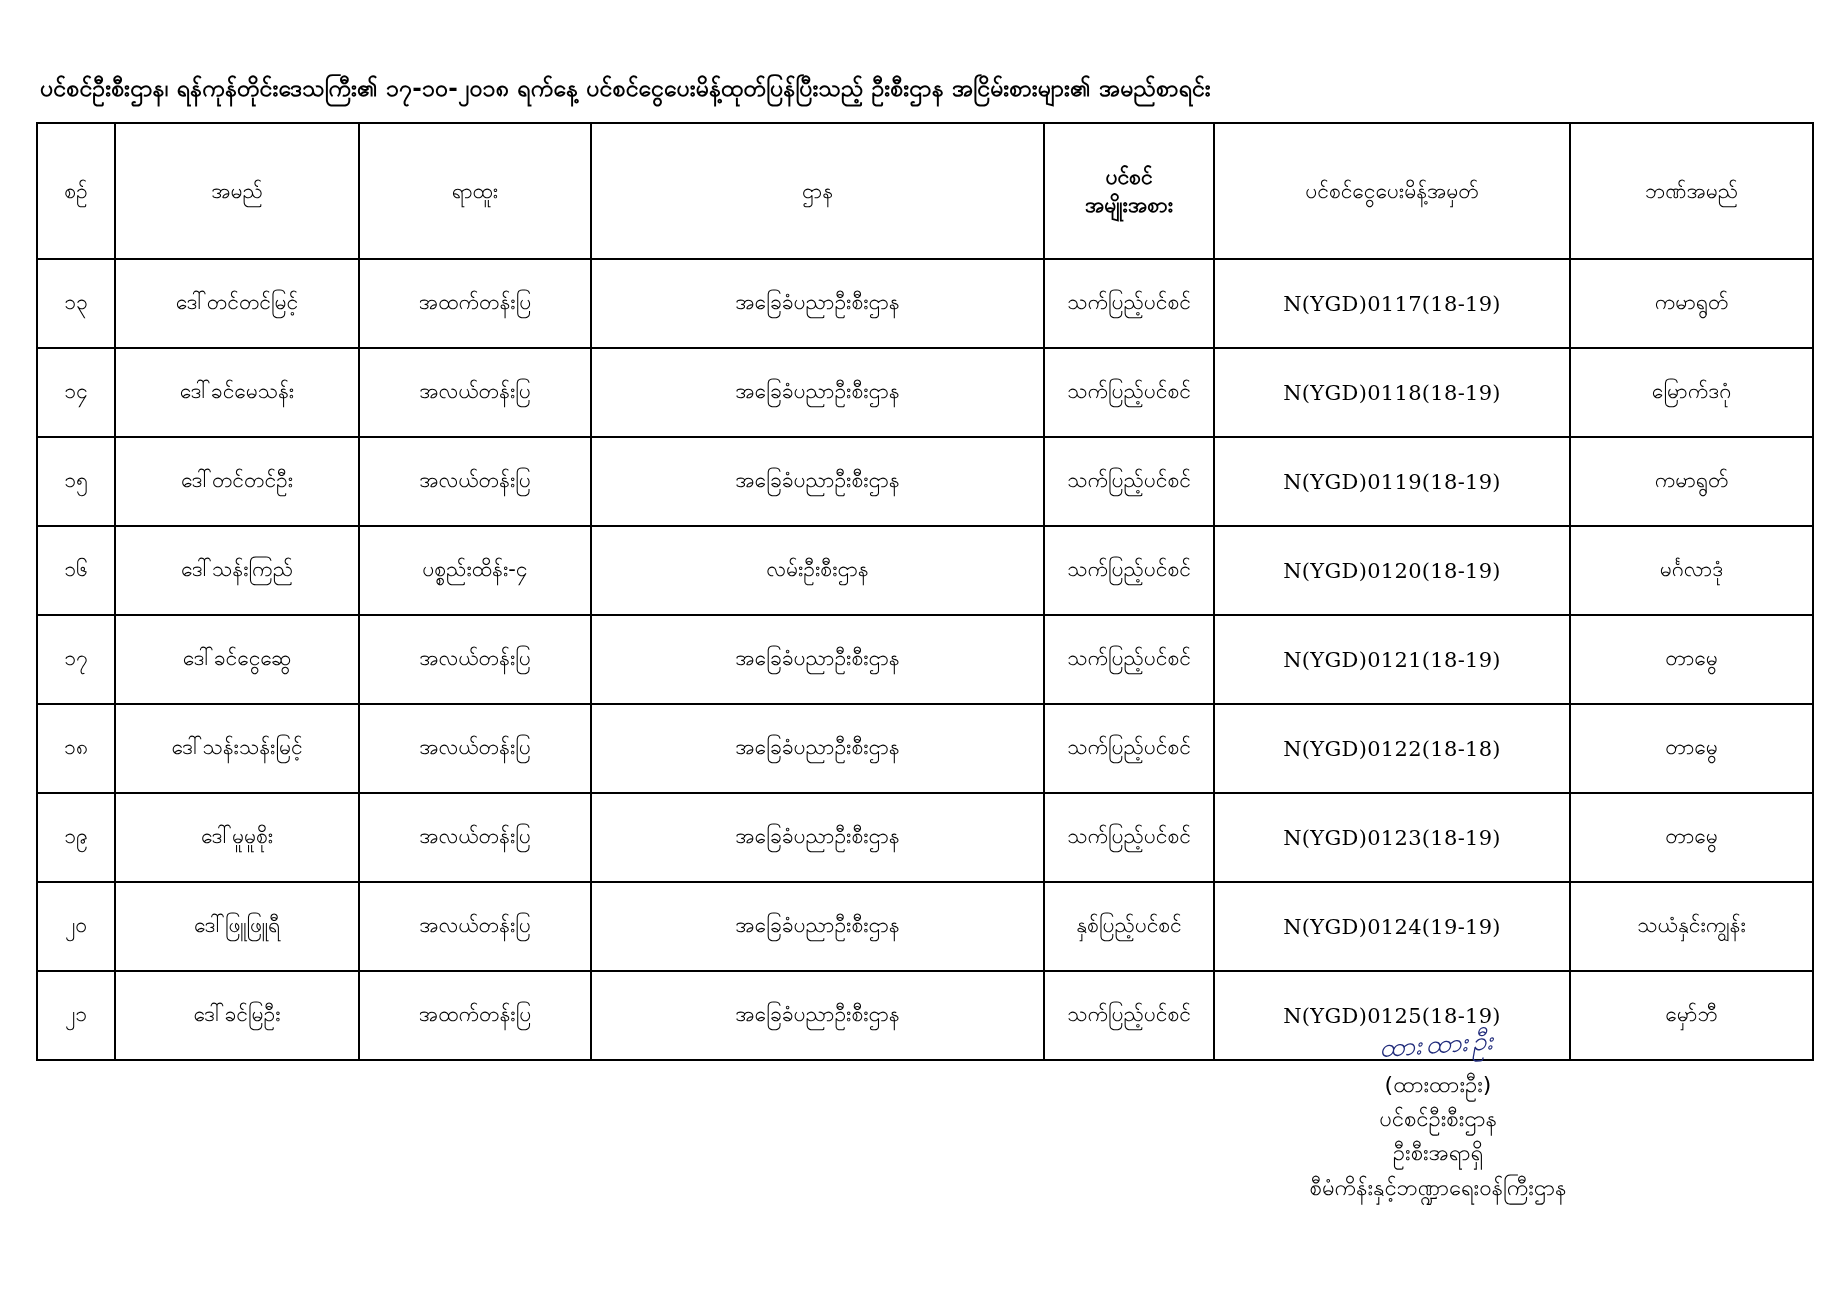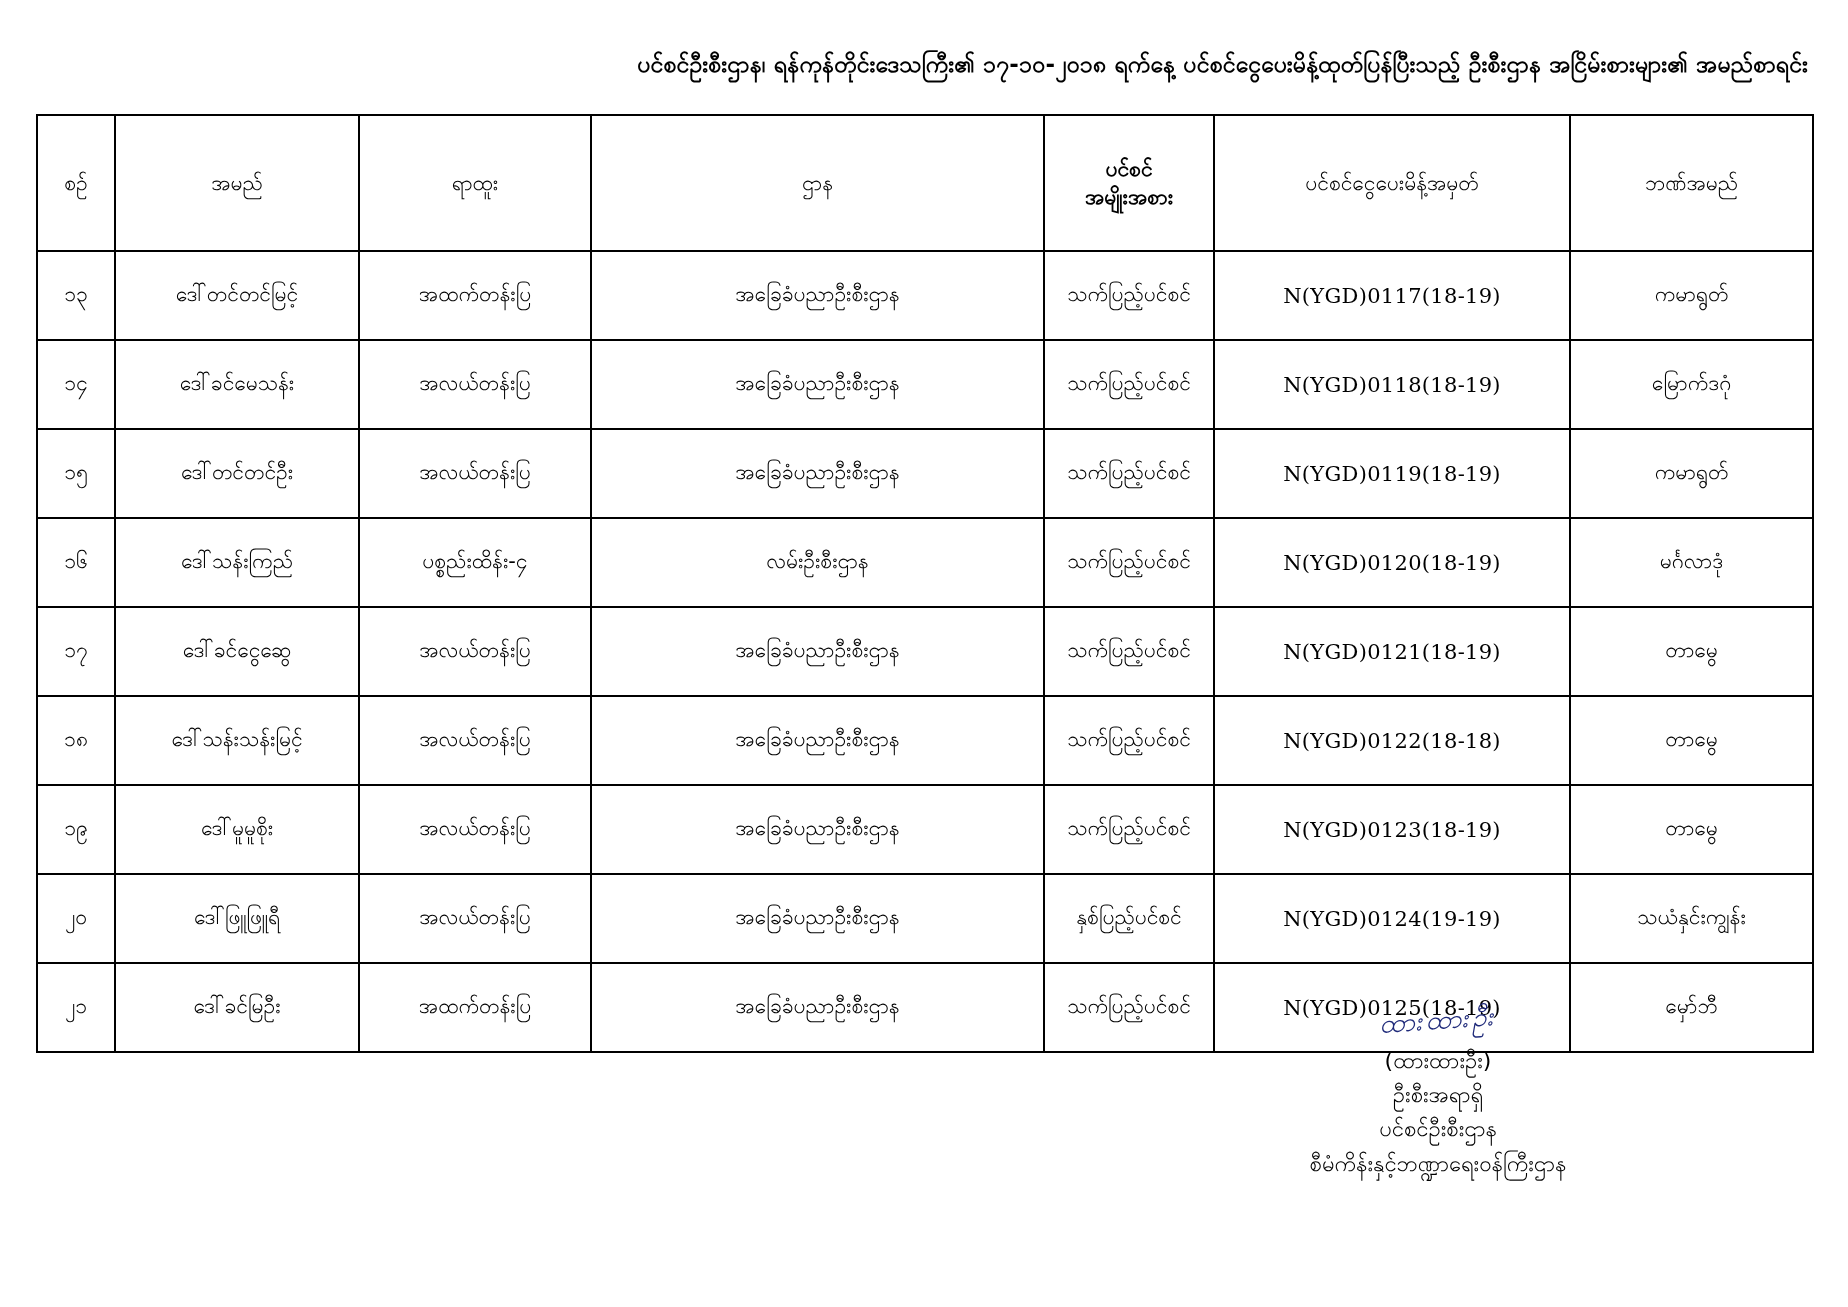--- a/index.html
+++ b/index.html
@@ -16,31 +16,32 @@
     overflow: hidden;
   }
   .page {
     width: 1848px;
     height: 1307px;
     box-sizing: border-box;
     padding: 0;
     position: relative;
   }
   .doc-title {
-    text-align: right;
+    text-align: left;
     font-size: 23px;
     font-weight: 700;
     padding-top: 48px;
     padding-left: 40px;
     padding-right: 40px;
     line-height: 1.4;
     letter-spacing: 0.2px;
+    margin-top: 24px;
   }
   .table-wrap {
-    margin: 34px 36px 0 36px;
+    margin: 18px 36px 0 36px;
   }
   table.pension-table {
     border-collapse: collapse;
     width: 1776px;
     table-layout: fixed;
   }
   table.pension-table th,
   table.pension-table td {
     border: 2px solid #000000;
     text-align: center;
@@ -204,18 +205,18 @@
             <td class="mono-num">N(YGD)0125(18-19)</td>
             <td>မှော်ဘီ</td>
           </tr>
         </tbody>
     </table>
   </div>
 
   <div class="signature-block">
     <div class="signature-mark">ထားထားဦး</div>
     <div>(ထားထားဦး)</div>
+    <div>ပင်စင်ဦးစီးဌာန</div>
     <div>ဦးစီးအရာရှိ</div>
-    <div>ပင်စင်ဦးစီးဌာန</div>
     <div>စီမံကိန်းနှင့်ဘဏ္ဍာရေး၀န်ကြီးဌာန</div>
   </div>
 
 </div>
 
 </body></html>

